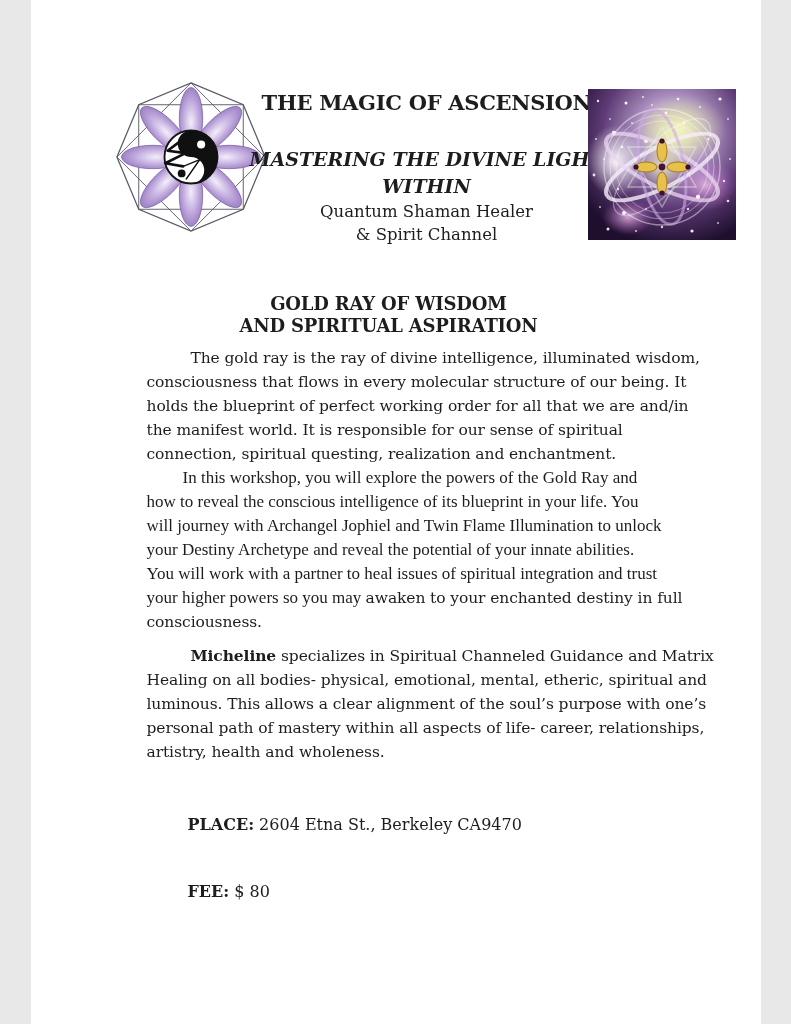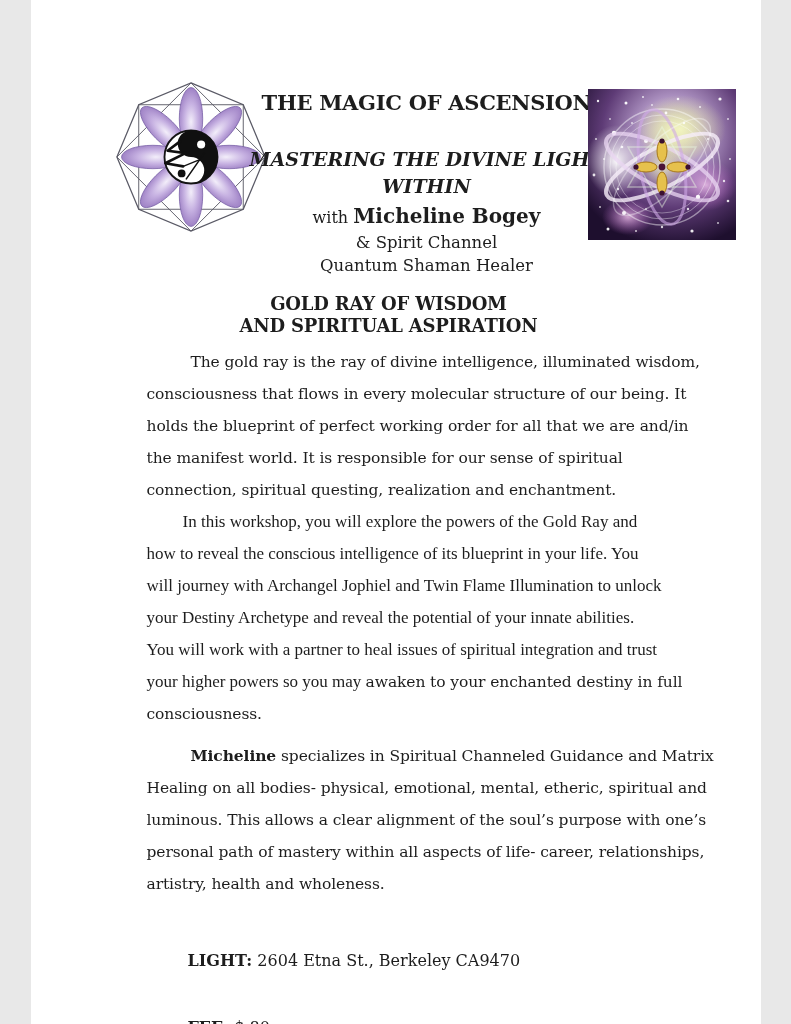--- a/index.html
+++ b/index.html
@@ -13,21 +13,21 @@
   .subtitle{margin-top:30px;font-size:19px;font-weight:bold;font-style:italic;line-height:27px;white-space:pre-line;}
   .withline{margin-top:3px;line-height:26px;}
   .with-prefix{font-size:16px;}
   .presenter{font-size:20px;font-weight:bold;}
   .role{font-size:16.5px;line-height:23px;}
   
   .gold-heading{position:absolute;left:58px;top:293px;width:600px;text-align:center;
       font-size:18px;font-weight:bold;line-height:22px;white-space:pre-line;letter-spacing:-0.2px;}
   
   .body-text{position:absolute;left:116px;top:346px;width:585px;}
-  .body-text p{margin:0;white-space:pre-line;font-size:15.5px;line-height:32px;letter-spacing:-0.1px;}
+  .body-text p{margin:0;white-space:pre-line;font-size:15.5px;line-height:24px;letter-spacing:-0.1px;}
   .f-cambria{font-family:"DejaVu Serif",serif;}
   .f-times{font-family:"Liberation Serif",serif;font-size:17px !important;letter-spacing:0 !important;}
   .f-times .f-cambria-run{font-family:"DejaVu Serif",serif;font-size:15.5px;letter-spacing:-0.1px;}
   .ind-c{text-indent:44px;}
   .ind-t{text-indent:36px;}
   .p4{margin-top:10px !important;}
   .bold{font-weight:bold;}
   .bolditalic{font-weight:bold;}
   
   .details{margin-top:6px;padding-left:41px;font-size:16px;line-height:22.2px;white-space:pre-wrap;}
@@ -88,23 +88,22 @@
       <path d="M86,80 L70,92 L93,95 L67,108 L90,112" fill="none" stroke="#101010" stroke-width="3.4" stroke-linejoin="round" stroke-linecap="round"></path>
       <path d="M94,128 L117,95" stroke="#101010" stroke-width="2" stroke-linecap="round"></path>
       <path d="M90,112 L112,103" stroke="#101010" stroke-width="1.6" stroke-linecap="round"></path>
     </g>
   </svg>
 
   <div class="header-text">
     <div class="title">THE MAGIC OF ASCENSION</div>
     <div class="subtitle">MASTERING THE DIVINE LIGHT
 WITHIN</div>
-    <div class="withline"><span class="with-prefix">with </span><span class="presenter">Micheline Bogey</span></div>
+    <div class="role">Quantum Shaman Healer</div>
     <div class="role">&amp; Spirit Channel</div>
-    <div class="role">Quantum Shaman Healer</div>
   </div>
 
   <svg class="art" viewBox="0 0 148 151" aria-hidden="true">
     <defs>
       <radialGradient id="bgGlow" cx="58%" cy="30%" r="75%">
         <stop offset="0%" stop-color="#efeccb"></stop>
         <stop offset="30%" stop-color="#b49ac8"></stop>
         <stop offset="65%" stop-color="#5e3b76"></stop>
         <stop offset="100%" stop-color="#1e0f2e"></stop>
       </radialGradient>
@@ -216,20 +215,20 @@
 You will work with a partner to heal issues of spiritual integration and trust
 your higher powers so you may </span><span class="f-cambria-run">awaken to your enchanted destiny in full
 consciousness.</span></p>
     <p class="f-cambria ind-c p4"><span class="bolditalic">Micheline</span><span> specializes in Spiritual Channeled Guidance and Matrix
 Healing on all bodies- physical, emotional, mental, etheric, spiritual and
 luminous. This allows a clear alignment of the soul’s purpose with one’s
 personal path of mastery within all aspects of life- career, relationships,
 artistry, health and wholeness.</span></p>
 
     <div class="details">
-      <div class="row"><span class="lbl">LIGHT:</span><span> 2604 Etna St., Berkeley CA9470</span></div>
+      <div class="row"><span class="lbl">PLACE:</span><span> 2604 Etna St., Berkeley CA9470</span></div>
       <div class="row"><span class="lbl">FEE:</span><span> $ 80</span></div>
       
       
     </div>
   </div>
 
 </div>
 
 </body></html>

